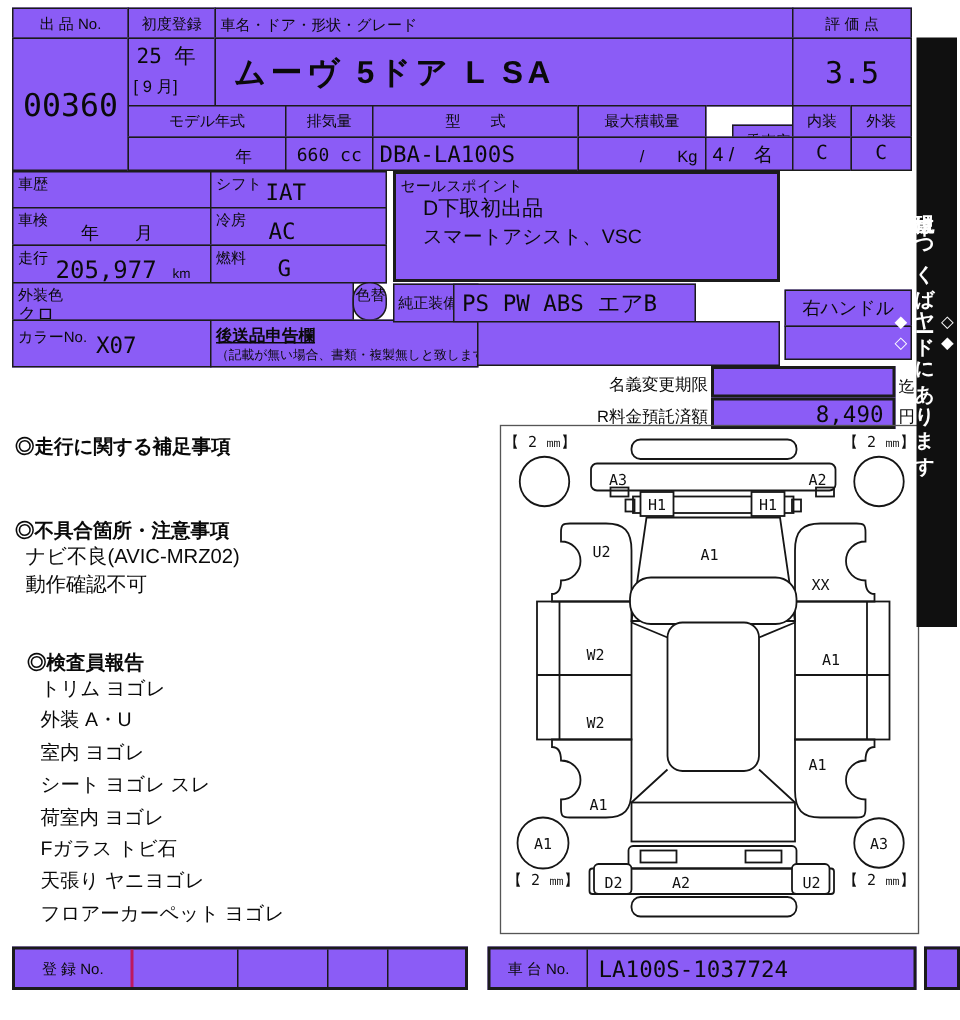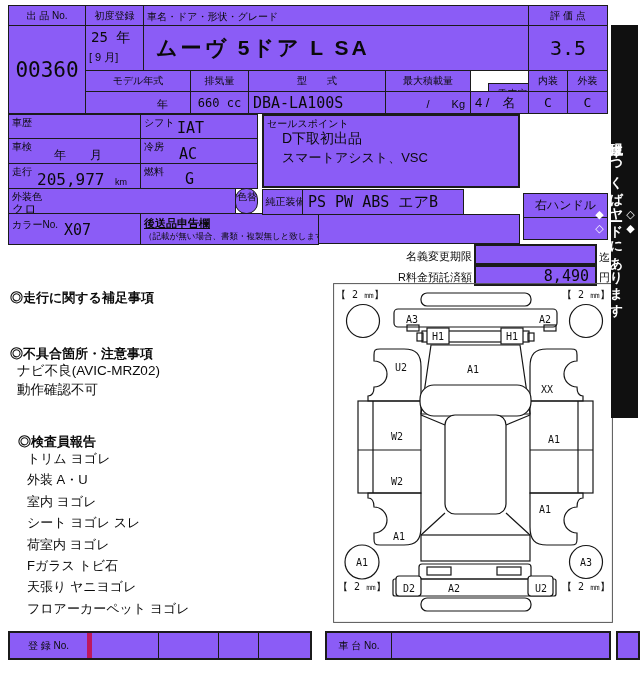--- a/index.html
+++ b/index.html
@@ -223,24 +223,25 @@
     </svg>
   </div>
 
   <div class="banner">
     <span class="dia">◇◆</span>
     <span class="btxt">現車はつくばヤードにあります</span>
     <span class="dia">◆◇</span>
   </div>
 
   <div class="cell thick" style="left:8px;top:631px;width:304px;height:29px;">
-    <div class="hdr" style="position:absolute;left:0;top:0;width:77px;height:100%;border-right:5px solid #be185d;">登 録 No.</div>
+    <div class="hdr" style="position:absolute;left:0;top:0;width:77px;height:100%;border-right:2px solid #be185d;">登 録 No.</div>
     <div style="position:absolute;left:148px;top:0;height:100%;border-left:1px solid #1b1b1b;"></div>
     <div style="position:absolute;left:208px;top:0;height:100%;border-left:1px solid #1b1b1b;"></div>
     <div style="position:absolute;left:248px;top:0;height:100%;border-left:1px solid #1b1b1b;"></div>
   </div>
 
   <div class="cell thick" style="left:325px;top:631px;width:286px;height:29px;">
     <div class="hdr" style="position:absolute;left:0;top:0;width:64px;height:100%;border-right:1px solid #1b1b1b;">車 台 No.</div>
+    <div class="vcenter mono" style="position:absolute;left:64px;top:0;right:0;height:100%;font-size:15px;padding-left:8px;">LA100S-1037724</div>
   </div>
   <div class="cell thick" style="left:616px;top:631px;width:24px;height:29px;"></div>
 
 </div>
 
 </body></html>

